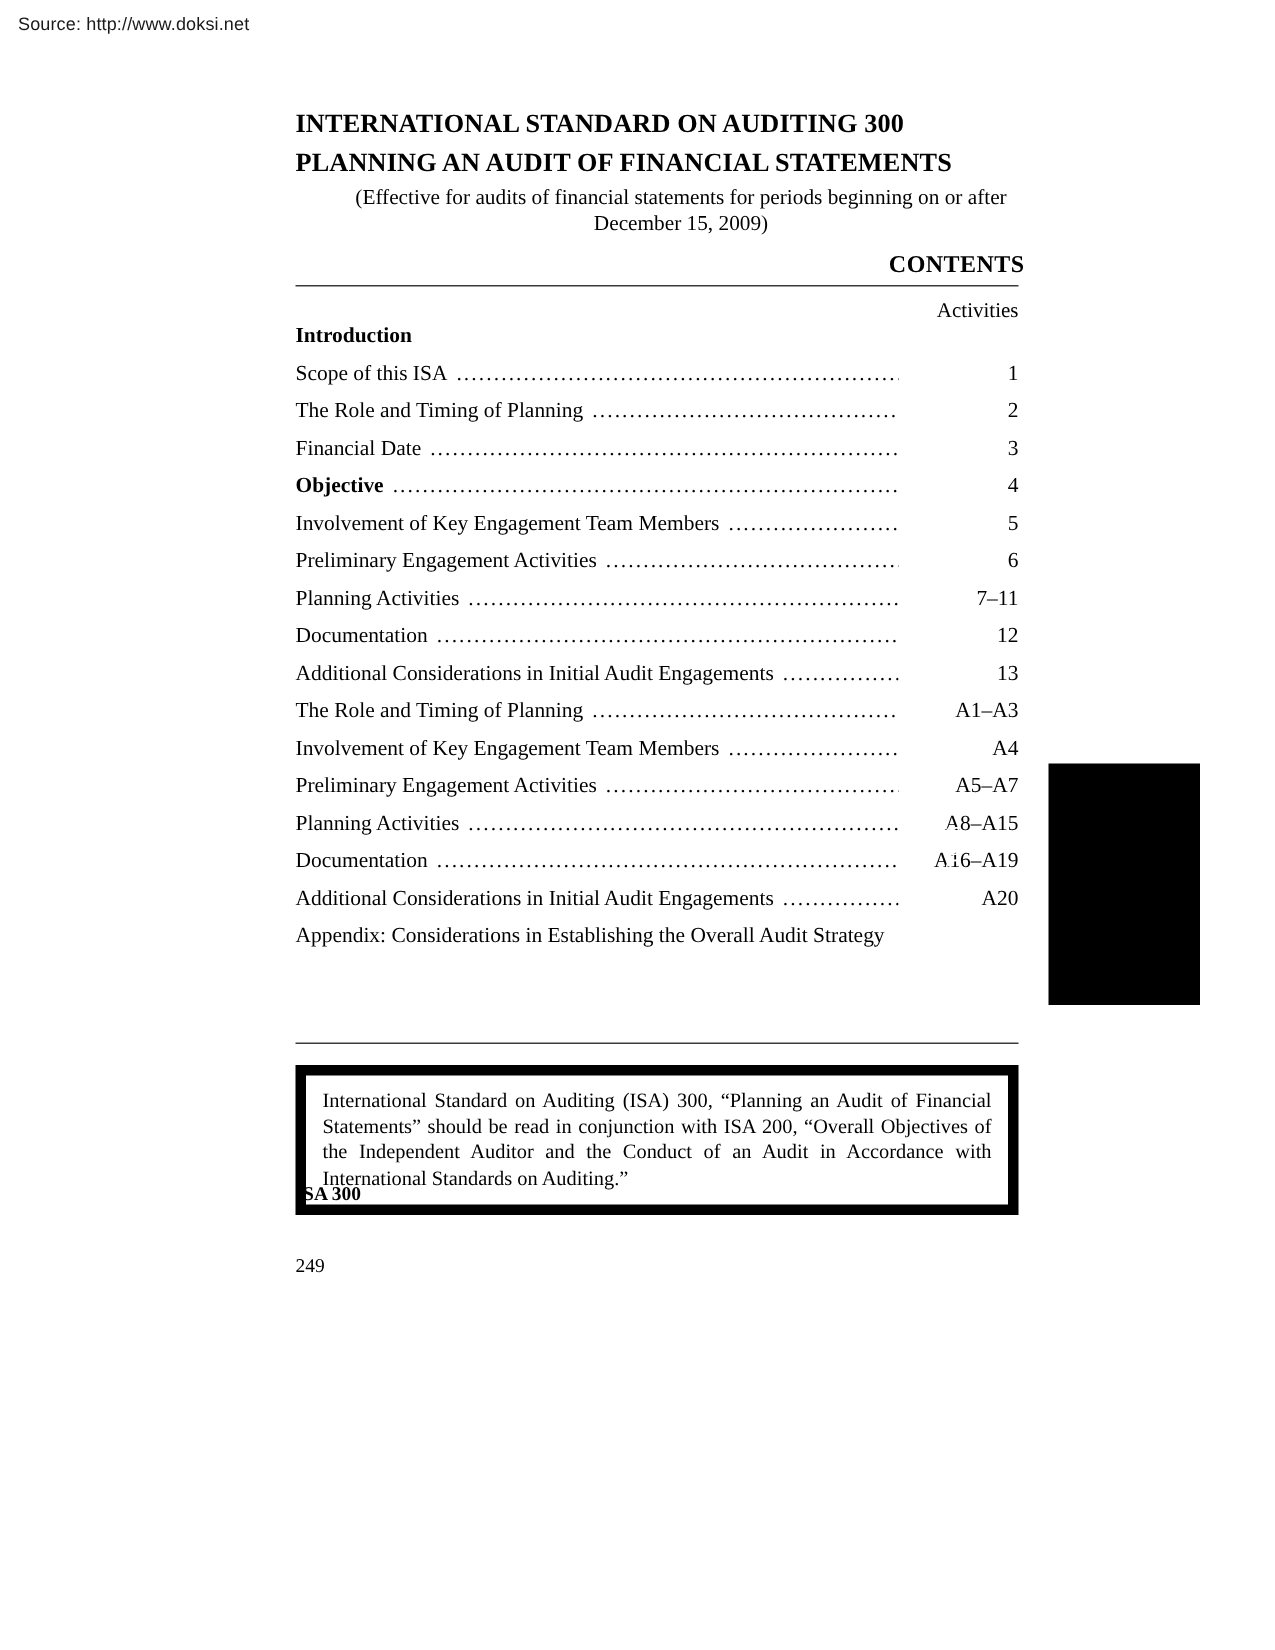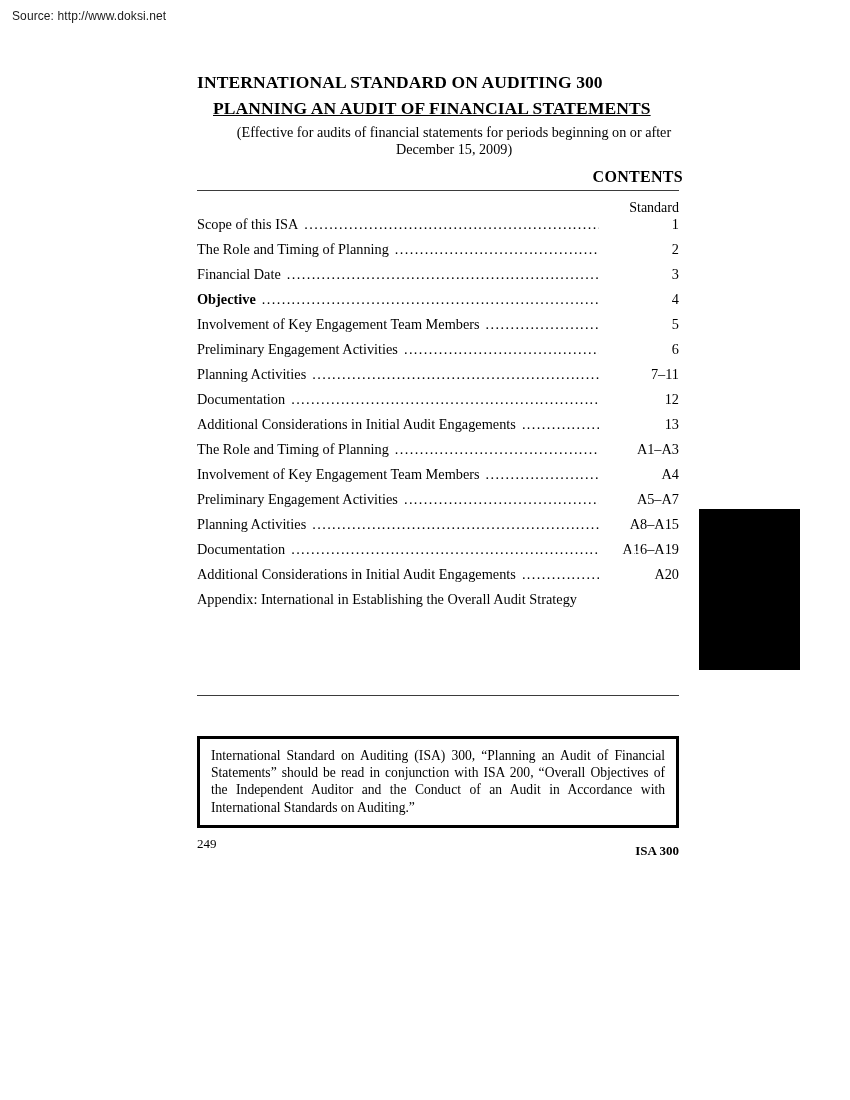--- a/index.html
+++ b/index.html
@@ -36,21 +36,21 @@
     width: 482px;
   }
 
   .doc-title {
     text-align: left;
     font-weight: bold;
     font-size: 17.5px;
     letter-spacing: 0.1px;
   }
   .title-line1 { position: absolute; left: 0; top: 72px; width: 482px; }
-  .title-line2 { position: absolute; left: 16px; top: 98px; width: 482px; text-decoration: underline; }
+  .title-line2 { position: absolute; left: 0; top: 98px; width: 482px; }
 
   .subtitle {
     position: absolute;
     left: 16px;
     width: 482px;
     text-align: center;
     font-size: 14.2px;
     line-height: 17px;
   }
   .subtitle { top: 124px; }
@@ -121,24 +121,24 @@
     text-align: right;
     font-size: 14.3px;
     white-space: nowrap;
   }
   .toc-row.noleader .num { visibility: hidden; }
 
   
   .note-box {
     position: absolute;
     left: 0;
-    top: 736px;
+    top: 710px;
     width: 482px;
     box-sizing: border-box;
-    border: 3px solid #000000;
+    border: 7px solid #000000;
     padding: 8px 11px 9px 11px;
   }
   .note-box p {
     margin: 0;
     font-size: 13.6px;
     line-height: 17.2px;
     text-align: justify;
   }
 
   
@@ -146,23 +146,22 @@
     position: absolute;
     left: 0;
     top: 836px;
     width: 482px;
     text-align: left;
     font-size: 13px;
   }
   .footer-ref {
     position: absolute;
     left: 0;
-    top: 843px;
-    width: 482px;
-    text-align: right;
+    top: 788px;
+    width: 482px;
     font-size: 13px;
     font-weight: bold;
   }
 
   
   .side-tab {
     position: absolute;
     left: 699px;
     top: 509px;
     width: 101px;
@@ -195,23 +194,28 @@
 
   <div class="doc-title title-line1">INTERNATIONAL STANDARD ON AUDITING 300</div>
   <div class="doc-title title-line2">PLANNING AN AUDIT OF FINANCIAL STATEMENTS</div>
 
   <div class="subtitle">(Effective for audits of financial statements for periods beginning on or after December 15, 2009)</div>
 
   <div class="contents-heading">CONTENTS</div>
 
   <div class="rule rule-top"></div>
 
-  <div class="paragraph-label">Standard</div>
+  <div class="paragraph-label">Activities</div>
 
   <div class="toc" id="toc-list">
+      <div class="toc-row section noleader">
+        <span class="label">Introduction</span>
+        <span class="leaders">................................................................................................................</span>
+        <span class="num"></span>
+      </div>
       <div class="toc-row">
         <span class="label">Scope of this ISA</span>
         <span class="leaders">................................................................................................................</span>
         <span class="num">1</span>
       </div>
       <div class="toc-row">
         <span class="label">The Role and Timing of Planning</span>
         <span class="leaders">................................................................................................................</span>
         <span class="num">2</span>
       </div>
@@ -274,21 +278,21 @@
         <span class="label">Documentation</span>
         <span class="leaders">................................................................................................................</span>
         <span class="num">A16–A19</span>
       </div>
       <div class="toc-row">
         <span class="label">Additional Considerations in Initial Audit Engagements</span>
         <span class="leaders">................................................................................................................</span>
         <span class="num">A20</span>
       </div>
       <div class="toc-row noleader">
-        <span class="label">Appendix: International in Establishing the Overall Audit Strategy</span>
+        <span class="label">Appendix: Considerations in Establishing the Overall Audit Strategy</span>
         <span class="leaders">................................................................................................................</span>
         <span class="num"></span>
       </div>
     </div>
 
   <div class="rule rule-bottom"></div>
 
   <div class="note-box">
     <p>International Standard on Auditing (ISA) 300, “Planning an Audit of Financial Statements” should be read in conjunction with ISA 200, “Overall Objectives of the Independent Auditor and the Conduct of an Audit in Accordance with International Standards on Auditing.”</p>
   </div>

